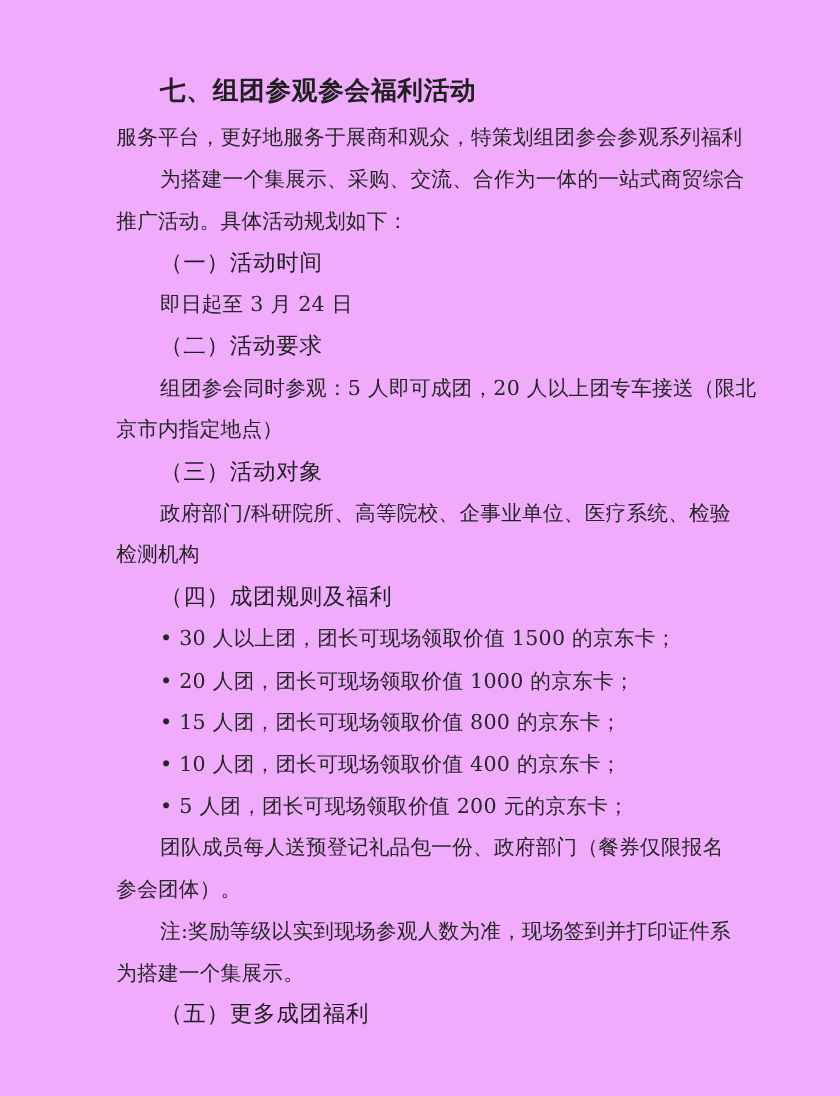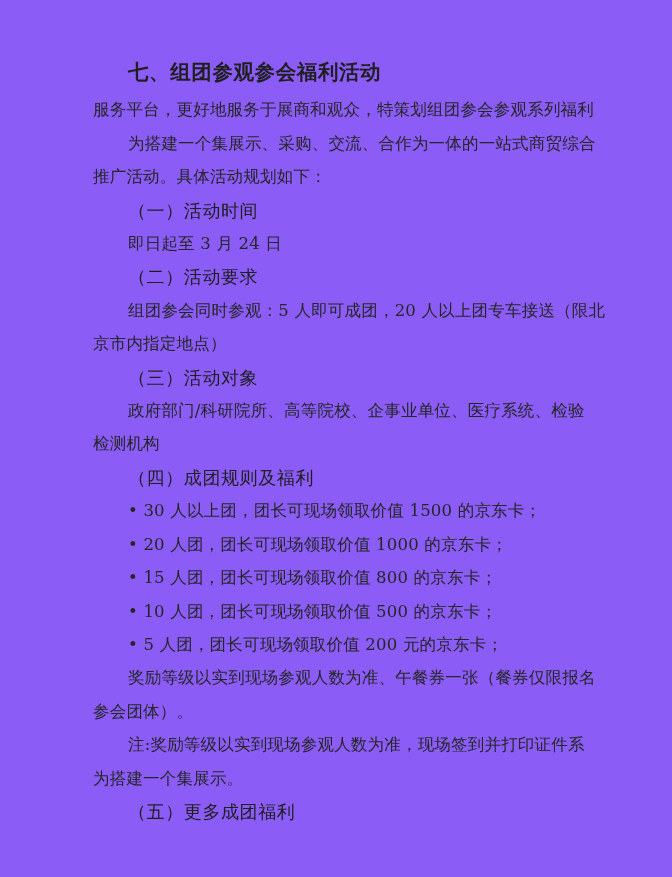--- a/index.html
+++ b/index.html
@@ -4,21 +4,21 @@
 <style>
   html, body {
     margin: 0;
     padding: 0;
     background: #ffffff;
   }
   .page {
     position: relative;
     width: 672px;
     height: 877px;
-    background: #8b5cf6;
+    background: #f0abfc;
     overflow: hidden;
     box-sizing: border-box;
   }
   .doc {
     padding: 56px 86px 0 93px;
   }
   .line {
     font-family: "DejaVu Serif", "Liberation Serif", serif;
     font-size: 16.5px;
     line-height: 33.4px;
@@ -59,21 +59,21 @@
     <div class="line heading indent">（二）活动要求</div>
     <div class="line indent">组团参会同时参观：5 人即可成团，20 人以上团专车接送（限北</div>
     <div class="line">京市内指定地点）</div>
     <div class="line heading indent">（三）活动对象</div>
     <div class="line indent">政府部门/科研院所、高等院校、企事业单位、医疗系统、检验</div>
     <div class="line">检测机构</div>
     <div class="line heading indent">（四）成团规则及福利</div>
     <div class="line indent">• 30 人以上团，团长可现场领取价值 1500 的京东卡；</div>
     <div class="line indent">• 20 人团，团长可现场领取价值 1000 的京东卡；</div>
     <div class="line indent">• 15 人团，团长可现场领取价值 800 的京东卡；</div>
-    <div class="line indent">• 10 人团，团长可现场领取价值 500 的京东卡；</div>
+    <div class="line indent">• 10 人团，团长可现场领取价值 400 的京东卡；</div>
     <div class="line indent">• 5 人团，团长可现场领取价值 200 元的京东卡；</div>
-    <div class="line indent">奖励等级以实到现场参观人数为准、午餐券一张（餐券仅限报名</div>
+    <div class="line indent">团队成员每人送预登记礼品包一份、政府部门（餐券仅限报名</div>
     <div class="line">参会团体）。</div>
     <div class="line indent">注:奖励等级以实到现场参观人数为准，现场签到并打印证件系</div>
     <div class="line">为搭建一个集展示。</div>
     <div class="line heading indent">（五）更多成团福利</div>
   </div>
 </div>
 
 </body></html>

